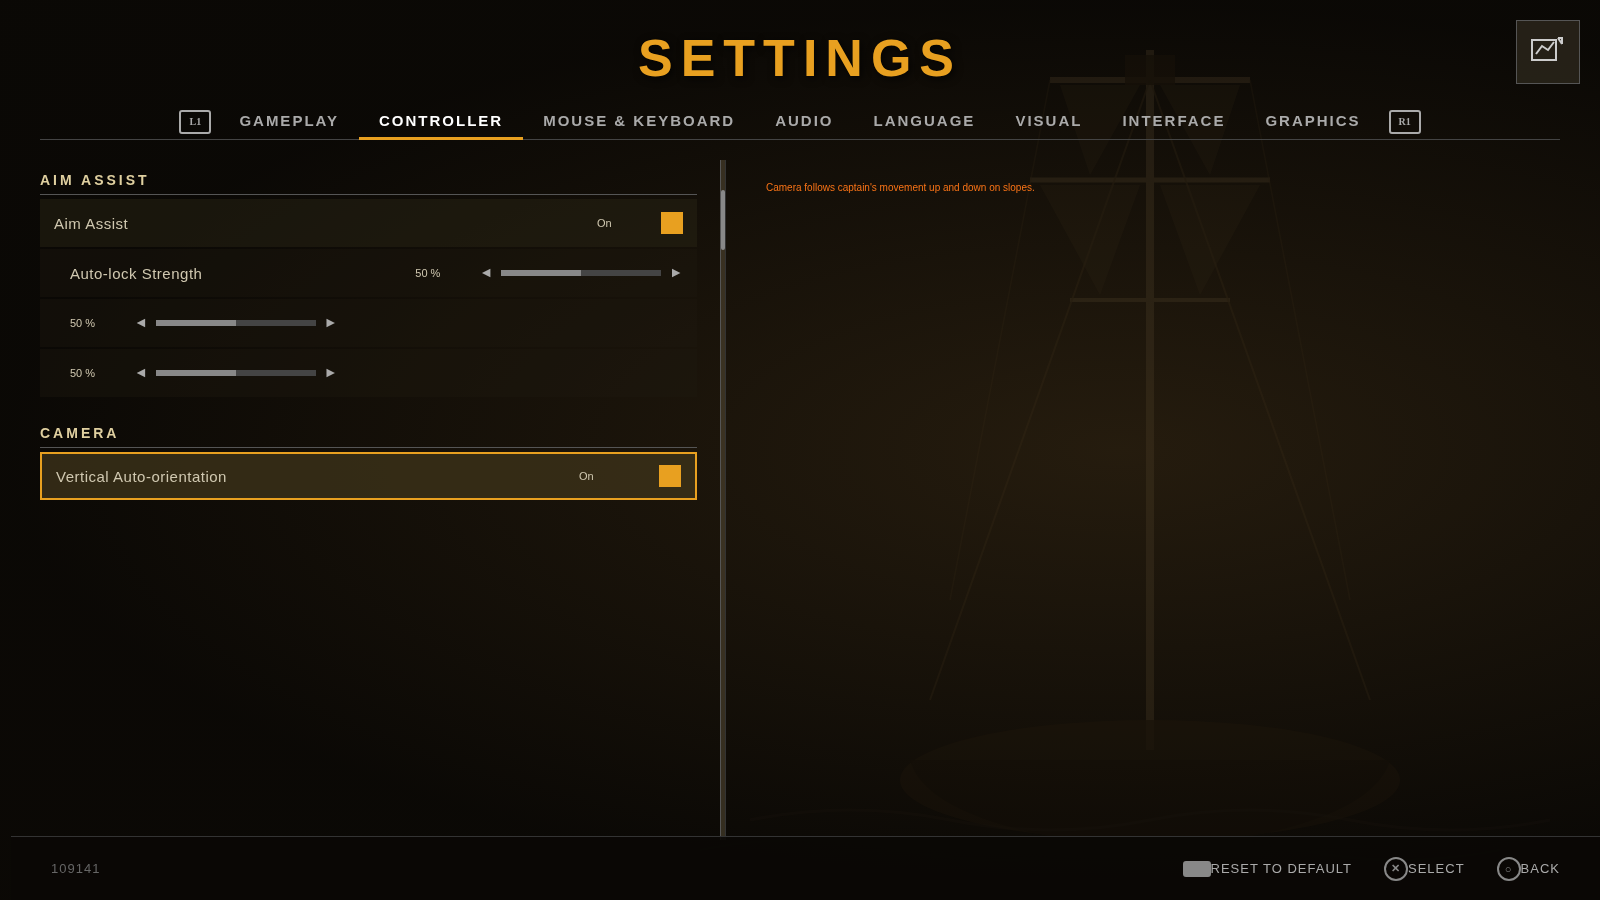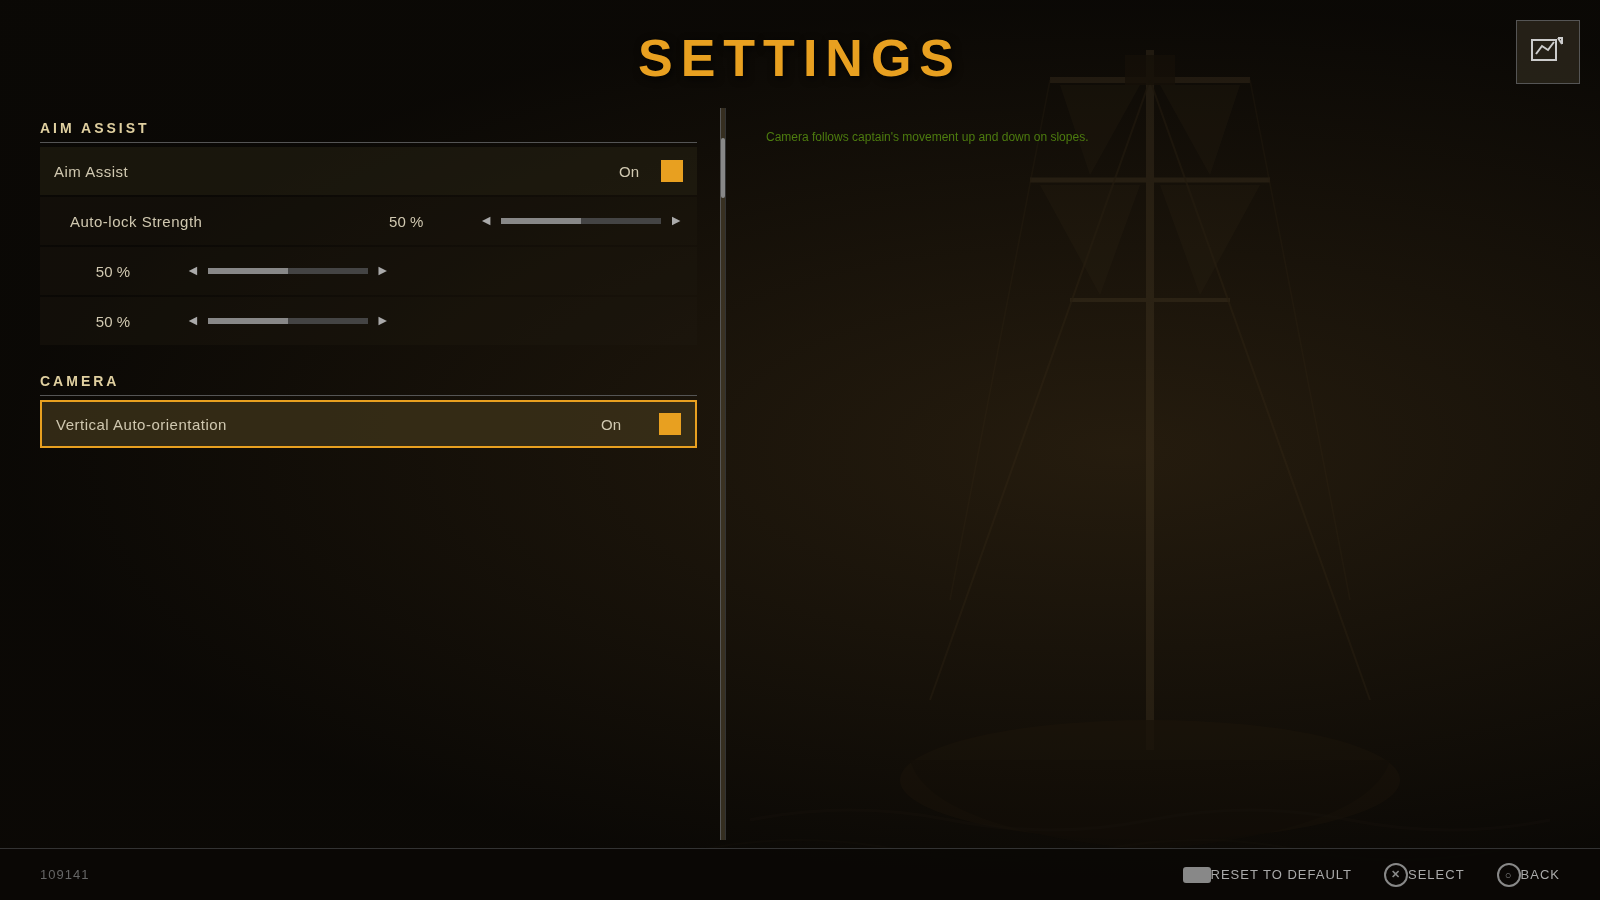--- a/index.html
+++ b/index.html
@@ -148,38 +148,36 @@
 
     .setting-row.selected {
       background: rgba(60,50,25,0.8);
       border: 2px solid #e8a020;
       gap: 16px;
     }
 
     .setting-row.indent {
       padding-left: 30px;
       background: rgba(30,25,15,0.4);
-      gap: 34px;
     }
 
     .setting-label {
       font-family: 'Arial', sans-serif;
       font-size: 15px;
       color: #d0c8b0;
       flex: 1;
       letter-spacing: 0.5px;
     }
 
     .setting-value {
       font-family: 'Arial', sans-serif;
-      font-size: 15px;
+      font-size: 11px;
       color: #d0c8b0;
-      margin-right: 22px;
+      margin-right: 4px;
       min-width: 60px;
-      text-align: right;
     }
 
     
     .checkbox {
       width: 22px;
       height: 22px;
       border: 2px solid #888;
       background: transparent;
       display: flex;
       align-items: center;
@@ -221,33 +219,33 @@
 
     
     .right-panel {
       flex: 1;
       padding-left: 40px;
       padding-top: 20px;
     }
 
     .description-text {
       font-family: 'Arial', sans-serif;
-      font-size: 12px;
-      color: #4d7c0f;
+      font-size: 10px;
+      color: #f97316;
       line-height: 1.6;
       max-width: 600px;
     }
 
     
     .bottom-bar {
       position: absolute;
       bottom: 0;
-      left: 0;
+      left: 11px;
       right: 0;
-      height: 52px;
+      height: 64px;
       background: rgba(10,8,5,0.9);
       border-top: 1px solid #333;
       display: flex;
       align-items: center;
       justify-content: flex-end;
       padding: 0 40px;
       gap: 32px;
       z-index: 10;
     }
 
@@ -362,20 +360,32 @@
     <div class="top-right-icon">
       <svg width="36" height="32" viewBox="0 0 36 32">
         <rect x="2" y="4" width="24" height="20" fill="none" stroke="#ccc" stroke-width="2"></rect>
         <polyline points="6,18 12,10 18,14 24,6" fill="none" stroke="#ccc" stroke-width="2"></polyline>
         <polyline points="28,2 32,2 32,8" fill="none" stroke="#ccc" stroke-width="2"></polyline>
         <line x1="28" y1="2" x2="32" y2="8" stroke="#ccc" stroke-width="2"></line>
       </svg>
     </div>
   </div>
 
+  <div class="nav-tabs">
+    <div class="nav-badge">L1</div>
+    <div class="nav-tab">GAMEPLAY</div>
+    <div class="nav-tab active">CONTROLLER</div>
+    <div class="nav-tab">MOUSE &amp; KEYBOARD</div>
+    <div class="nav-tab">AUDIO</div>
+    <div class="nav-tab">LANGUAGE</div>
+    <div class="nav-tab">VISUAL</div>
+    <div class="nav-tab">INTERFACE</div>
+    <div class="nav-tab">GRAPHICS</div>
+    <div class="nav-badge">R1</div>
+  </div>
 
   <div class="main-layout">
 
     <div class="left-panel">
 
       <div class="section-header">AIM ASSIST</div>
 
       <div class="setting-row">
         <span class="setting-label">Aim Assist</span>
         <span class="setting-value">On</span>

